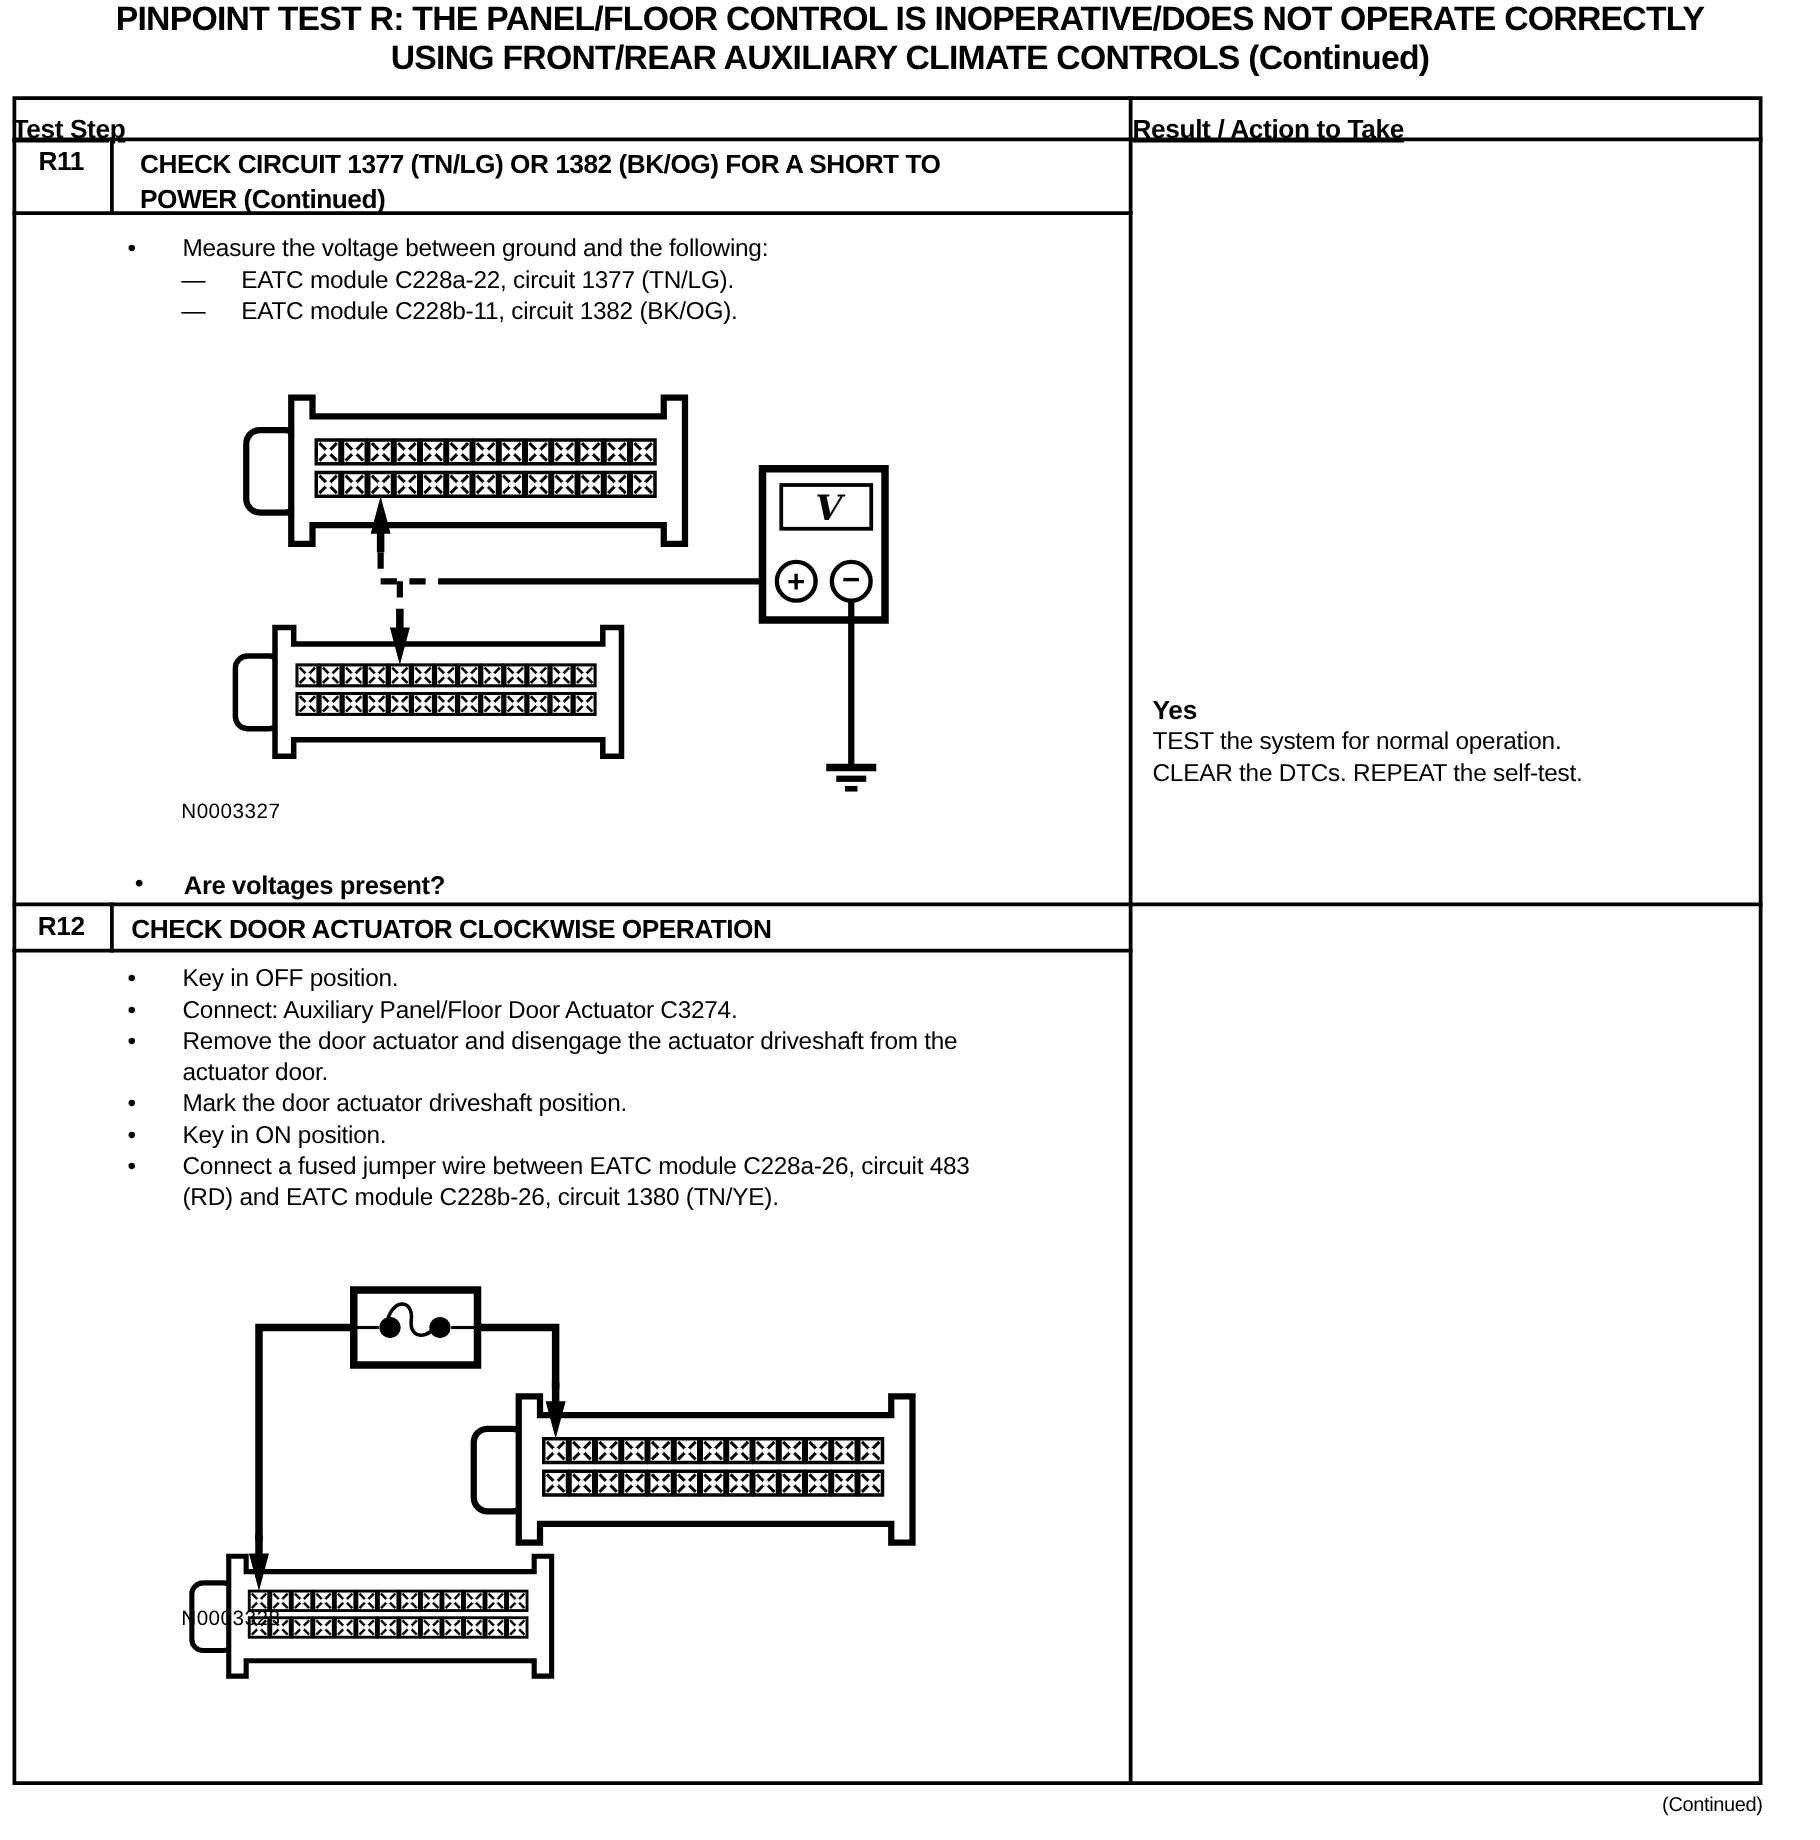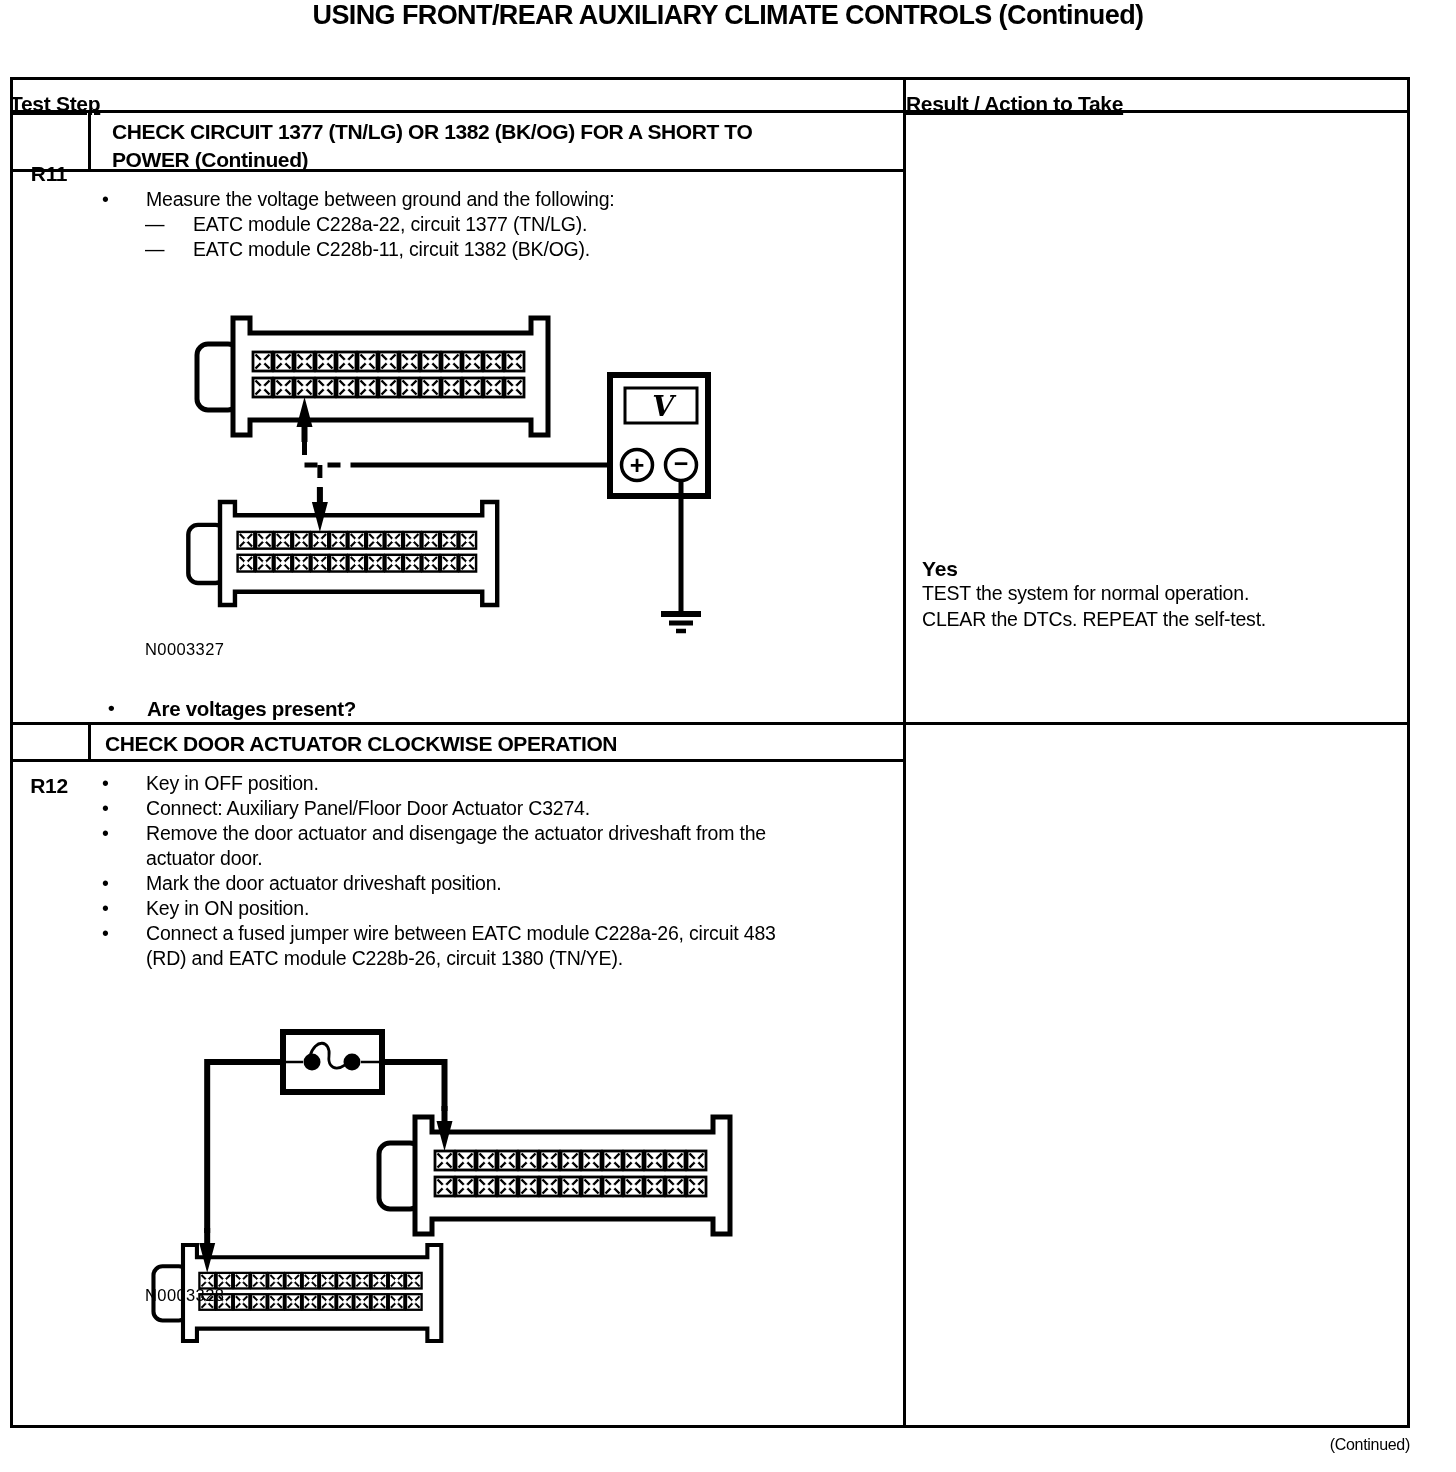--- a/index.html
+++ b/index.html
@@ -18,21 +18,21 @@
     letter-spacing:-0.6px;
   }
 
   .col-header {
     position:absolute; top:92px; text-align:left;
     font-weight:bold; font-size:21px; letter-spacing:-0.3px;text-decoration:underline;
   }
 
   .step-num {
     position:absolute; width:78px; left:10px; text-align:center;
-    font-weight:bold; font-size:21px; letter-spacing:-0.3px;margin-top:44px;
+    font-weight:bold; font-size:21px; letter-spacing:-0.3px;
   }
   .step-title {
     position:absolute; left:112px; width:700px;
     font-weight:bold; font-size:21px; line-height:28px; letter-spacing:-0.4px;
   }
 
   .steps { position:absolute; left:100px; font-size:19.5px; line-height:25px; letter-spacing:-0.2px; }
   .li { position:relative; padding-left:46px; }
   .li .marker { position:absolute; left:2px; top:0; }
   .li.dash { padding-left:93px; }
@@ -55,20 +55,21 @@
   }
 
   svg { position:absolute; overflow:visible; }
   svg text { font-family:"Liberation Sans", sans-serif; }
   .vm-v { font-family:"DejaVu Serif", serif; font-style:italic; font-weight:bold; }
 </style>
 </head>
 <body>
 
 <div class="doc-title">
+  <div>PINPOINT TEST  R: THE PANEL/FLOOR CONTROL IS INOPERATIVE/DOES NOT OPERATE CORRECTLY</div>
   <div>USING FRONT/REAR AUXILIARY CLIMATE CONTROLS (Continued)</div>
 </div>
 
 <div class="abs" style="left:10px; top:77px; width:1400px; height:1351px; border:3px solid #000;"></div>
 <div class="bline" style="left:903px; top:77px; width:3px; height:1351px;"></div>
 <div class="bline" style="left:10px; top:110px; width:1400px; height:3px;"></div>
 <div class="bline" style="left:88px; top:110px; width:3px; height:62px;"></div>
 <div class="bline" style="left:10px; top:169px; width:896px; height:3px;"></div>
 <div class="bline" style="left:10px; top:722px; width:1400px; height:3px;"></div>
 <div class="bline" style="left:88px; top:722px; width:3px; height:40px;"></div>

